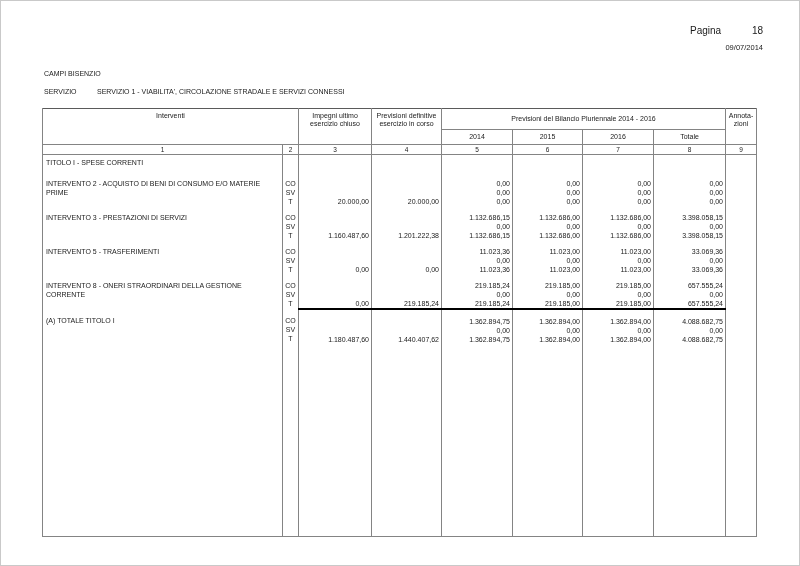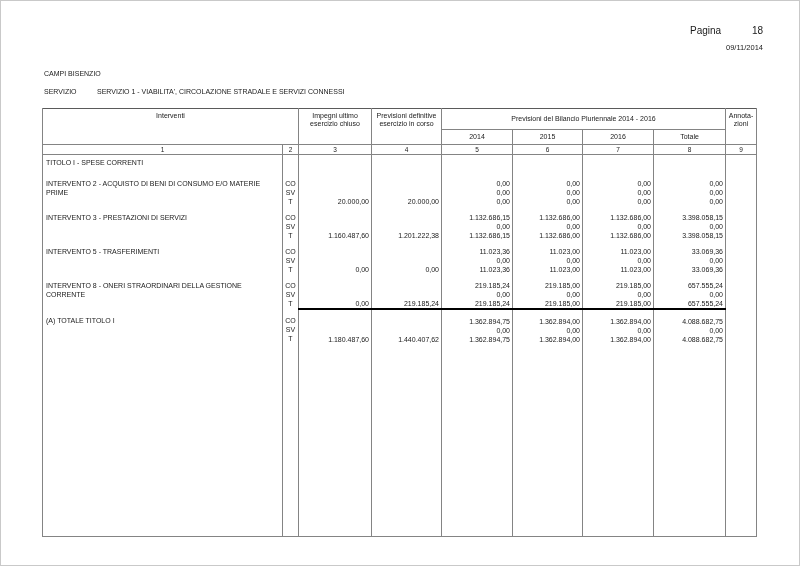--- a/index.html
+++ b/index.html
@@ -58,21 +58,21 @@
 <body>
 
 <div id="page">
 
 
   <div class="pagina-row">
     <span>Pagina</span>
     <span>18</span>
   </div>
 
-  <div class="date-row">09/11/2014</div>
+  <div class="date-row">09/07/2014</div>
 
   <div class="entity-row">CAMPI BISENZIO</div>
 
   <div class="service-row">
     <span class="svc-label">SERVIZIO</span>
     <span>SERVIZIO 1 - VIABILITA', CIRCOLAZIONE STRADALE E SERVIZI CONNESSI</span>
   </div>
 
   <div class="tbl-wrap">
     <table>

